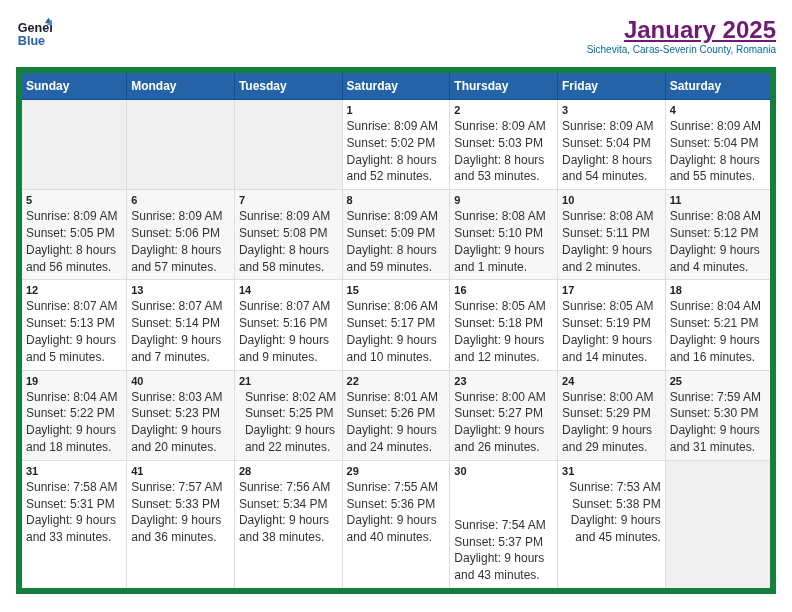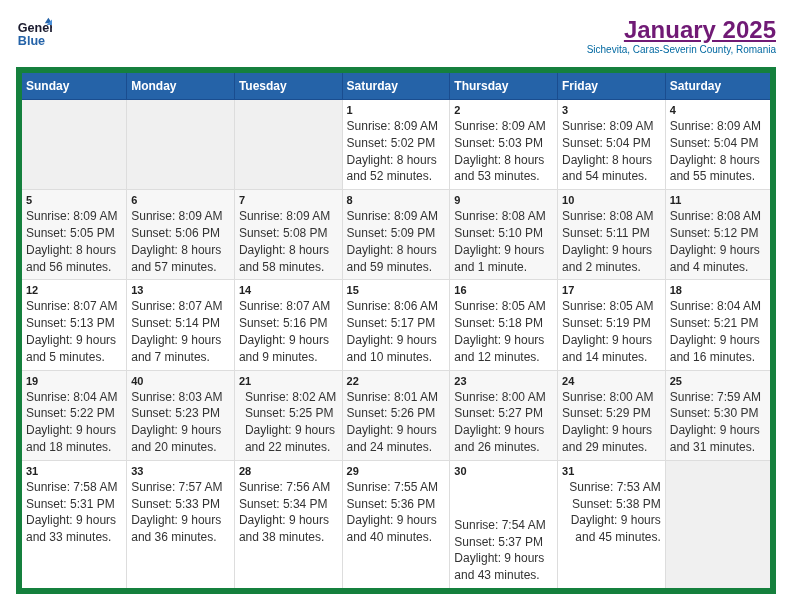--- a/index.html
+++ b/index.html
@@ -301,21 +301,21 @@
       </tr>
       <tr>
         <td>
           <span class="day-number">31</span>
           <div class="day-info" style="white-space: pre-line;">Sunrise: 7:58 AM
 Sunset: 5:31 PM
 Daylight: 9 hours
 and 33 minutes.</div>
         </td>
         <td>
-          <span class="day-number">33</span>
+          <span class="day-number">41</span>
           <div class="day-info" style="white-space: pre-line;">Sunrise: 7:57 AM
 Sunset: 5:33 PM
 Daylight: 9 hours
 and 36 minutes.</div>
         </td>
         <td>
           <span class="day-number">28</span>
           <div class="day-info" style="white-space: pre-line;">Sunrise: 7:56 AM
 Sunset: 5:34 PM
 Daylight: 9 hours

